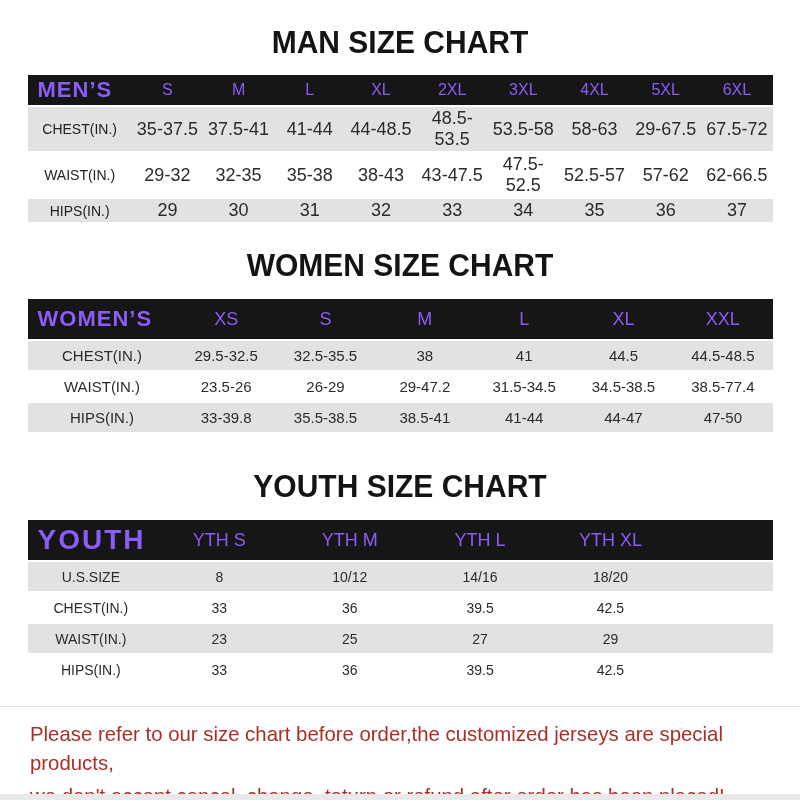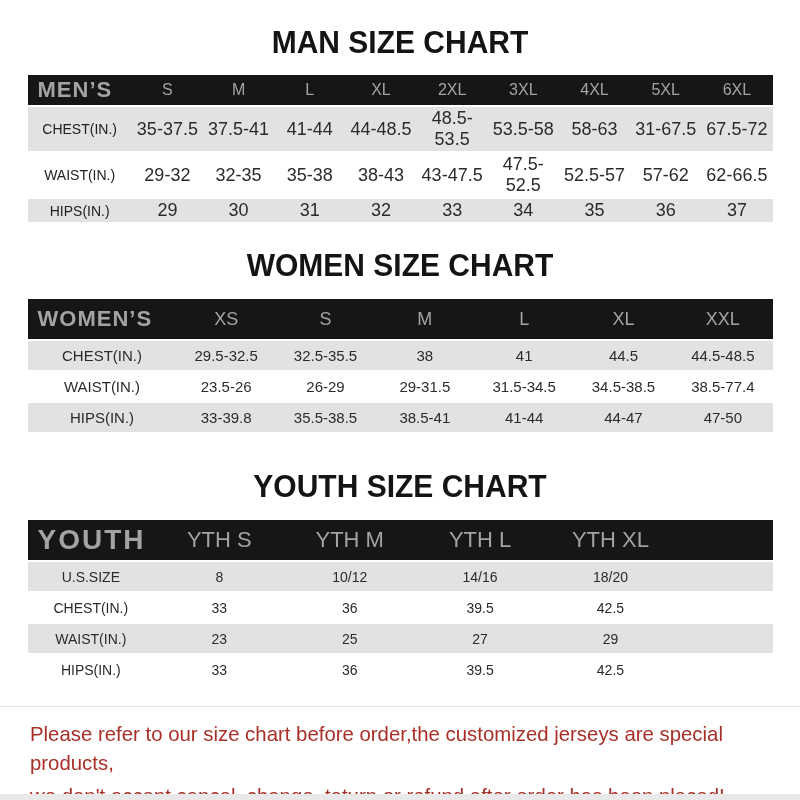--- a/index.html
+++ b/index.html
@@ -51,21 +51,21 @@
   
   table {
     width: 745px;
     margin: 0 auto;
     border-collapse: separate;
     border-spacing: 0 2px;
     table-layout: fixed;
   }
   thead th {
     background: #161616;
-    color: #a3a3a3;
+    color: #8b5cf6;
     font-weight: normal;
     text-align: center;
     vertical-align: middle;
   }
   thead th.corner {
     font-weight: 800;
     text-align: left;
     padding-left: 10px;
     letter-spacing: 1px;
   }
@@ -79,21 +79,21 @@
 
   .men-table thead th { height: 30px; font-size: 16px; }
   .men-table thead th.corner { font-size: 22px; width: 14%; }
   .men-table tbody td { height: 22px; font-size: 18px; }
   .men-table tbody td.rowlabel { font-size: 14px; color: #222; }
 
   .women-table thead th { height: 40px; font-size: 18px; margin-left: 35px; }
   .women-table thead th.corner { font-size: 22px; width: 20%; }
   .women-table tbody td { height: 29px; font-size: 15px; }
 
-  .youth-table thead th { height: 40px; font-size: 22px; }
+  .youth-table thead th { height: 40px; font-size: 18px; }
   .youth-table thead th.corner { font-size: 28px; width: 17%; letter-spacing: 2px; margin-left: 12px; }
   .youth-table thead th:last-child { width: 13%; }
   .youth-table tbody td { height: 29px; font-size: 14px; }
 
   
   .disclaimer {
     margin-top: 20px;
     border-top: 1px solid #e3e3e3;
     padding: 12px 0 0 30px;
   }
@@ -140,21 +140,21 @@
       <tbody>
           <tr>
             <td class="rowlabel">CHEST(IN.)</td>
             <td>35-37.5</td>
             <td>37.5-41</td>
             <td>41-44</td>
             <td>44-48.5</td>
             <td>48.5-53.5</td>
             <td>53.5-58</td>
             <td>58-63</td>
-            <td>31-67.5</td>
+            <td>29-67.5</td>
             <td>67.5-72</td>
           </tr>
           <tr>
             <td class="rowlabel">WAIST(IN.)</td>
             <td>29-32</td>
             <td>32-35</td>
             <td>35-38</td>
             <td>38-43</td>
             <td>43-47.5</td>
             <td>47.5-52.5</td>
@@ -199,21 +199,21 @@
             <td>32.5-35.5</td>
             <td>38</td>
             <td>41</td>
             <td>44.5</td>
             <td>44.5-48.5</td>
           </tr>
           <tr>
             <td class="rowlabel">WAIST(IN.)</td>
             <td>23.5-26</td>
             <td>26-29</td>
-            <td>29-31.5</td>
+            <td>29-47.2</td>
             <td>31.5-34.5</td>
             <td>34.5-38.5</td>
             <td>38.5-77.4</td>
           </tr>
           <tr>
             <td class="rowlabel">HIPS(IN.)</td>
             <td>33-39.8</td>
             <td>35.5-38.5</td>
             <td>38.5-41</td>
             <td>41-44</td>

